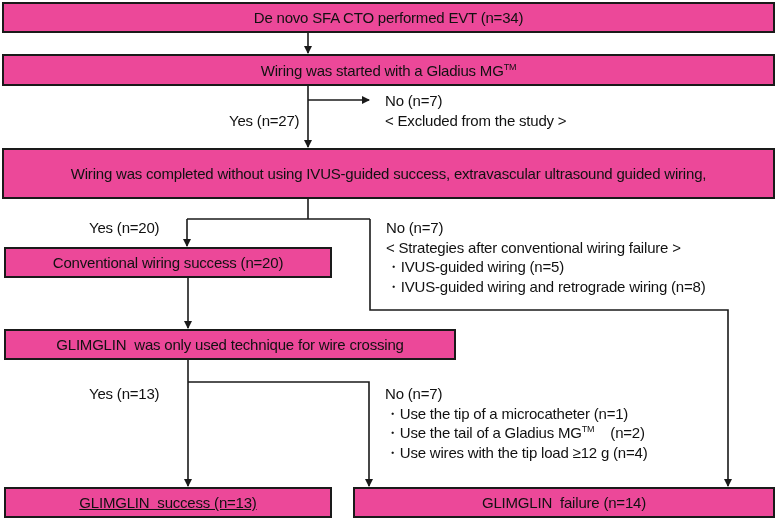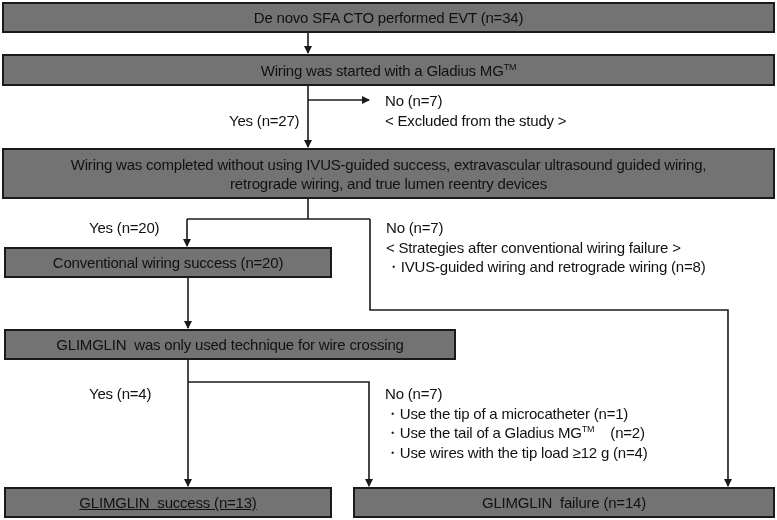--- a/index.html
+++ b/index.html
@@ -1,18 +1,18 @@
 <!DOCTYPE html>
 <html><head>
 <meta charset="utf-8">
 <style>
   html, body { margin: 0; padding: 0; background: #ffffff; }
   body { width: 777px; height: 520px; position: relative; overflow: hidden;
          font-family: "Liberation Sans", "DejaVu Sans", sans-serif; color: #111; }
-  .box { position: absolute; border: 2px solid #1a1a1a; background: #737373; box-sizing: border-box;
+  .box { position: absolute; border: 2px solid #1a1a1a; background: #ec4899; box-sizing: border-box;
          display: flex; align-items: center; justify-content: center; 
          font-size: 15px; line-height: 19px; letter-spacing: -0.2px; }
   .lbl { position: absolute; font-size: 15px; line-height: 19px; white-space: nowrap; letter-spacing: -0.2px; }
   .note { position: absolute; font-size: 15px; line-height: 19.5px; white-space: nowrap; letter-spacing: -0.2px; }
   .note div { white-space: nowrap; }
   svg.lines { position: absolute; left: 0; top: 0; }
   sup { font-size: 9px; line-height: 0; vertical-align: 6px; }
 </style>
 </head>
 <body>
@@ -54,39 +54,39 @@
 </div>
 
 <div class="lbl" style="left:229px; top:111px;">Yes (n=27)</div>
 <div class="note" style="left:385px; top:91px;">
   <div>No (n=7)</div>
   <div>&lt; Excluded from the study &gt;</div>
 </div>
 
 <div class="box" style="left:2px; top:148px; width:773px; height:51px; flex-direction:column;">
   <div>Wiring was completed without using IVUS-guided success, extravascular ultrasound guided wiring,</div>
-  <div>retrograde wiring, and true lumen reentry devices</div>
 </div>
 
 <div class="lbl" style="left:89px; top:218px;">Yes (n=20)</div>
 <div class="note" style="left:386px; top:218px;">
   <div>No (n=7)</div>
   <div>&lt; Strategies after conventional wiring failure &gt;</div>
+  <div>・IVUS-guided wiring (n=5)</div>
   <div>・IVUS-guided wiring and retrograde wiring (n=8)</div>
 </div>
 
 <div class="box" style="left:4px; top:247px; width:328px; height:31px;">
   <span>Conventional wiring success (n=20)</span>
 </div>
 
 <div class="box" style="left:4px; top:329px; width:452px; height:31px;">
   <span style="white-space:pre;">GLIMGLIN  was only used technique for wire crossing</span>
 </div>
 
-<div class="lbl" style="left:89px; top:384px;">Yes (n=4)</div>
+<div class="lbl" style="left:89px; top:384px;">Yes (n=13)</div>
 <div class="note" style="left:385px; top:384px;">
   <div>No (n=7)</div>
   <div>・Use the tip of a microcatheter (n=1)</div>
   <div><span>・Use the tail of a Gladius MG</span><sup>TM</sup><span style="white-space:pre;margin-left:12px;"> (n=2)</span></div>
   <div>・Use wires with the tip load ≥12 g (n=4)</div>
 </div>
 
 <div class="box" style="left:4px; top:487px; width:328px; height:31px;text-decoration:underline;">
   <span style="white-space:pre;">GLIMGLIN  success (n=13)</span>
 </div>

